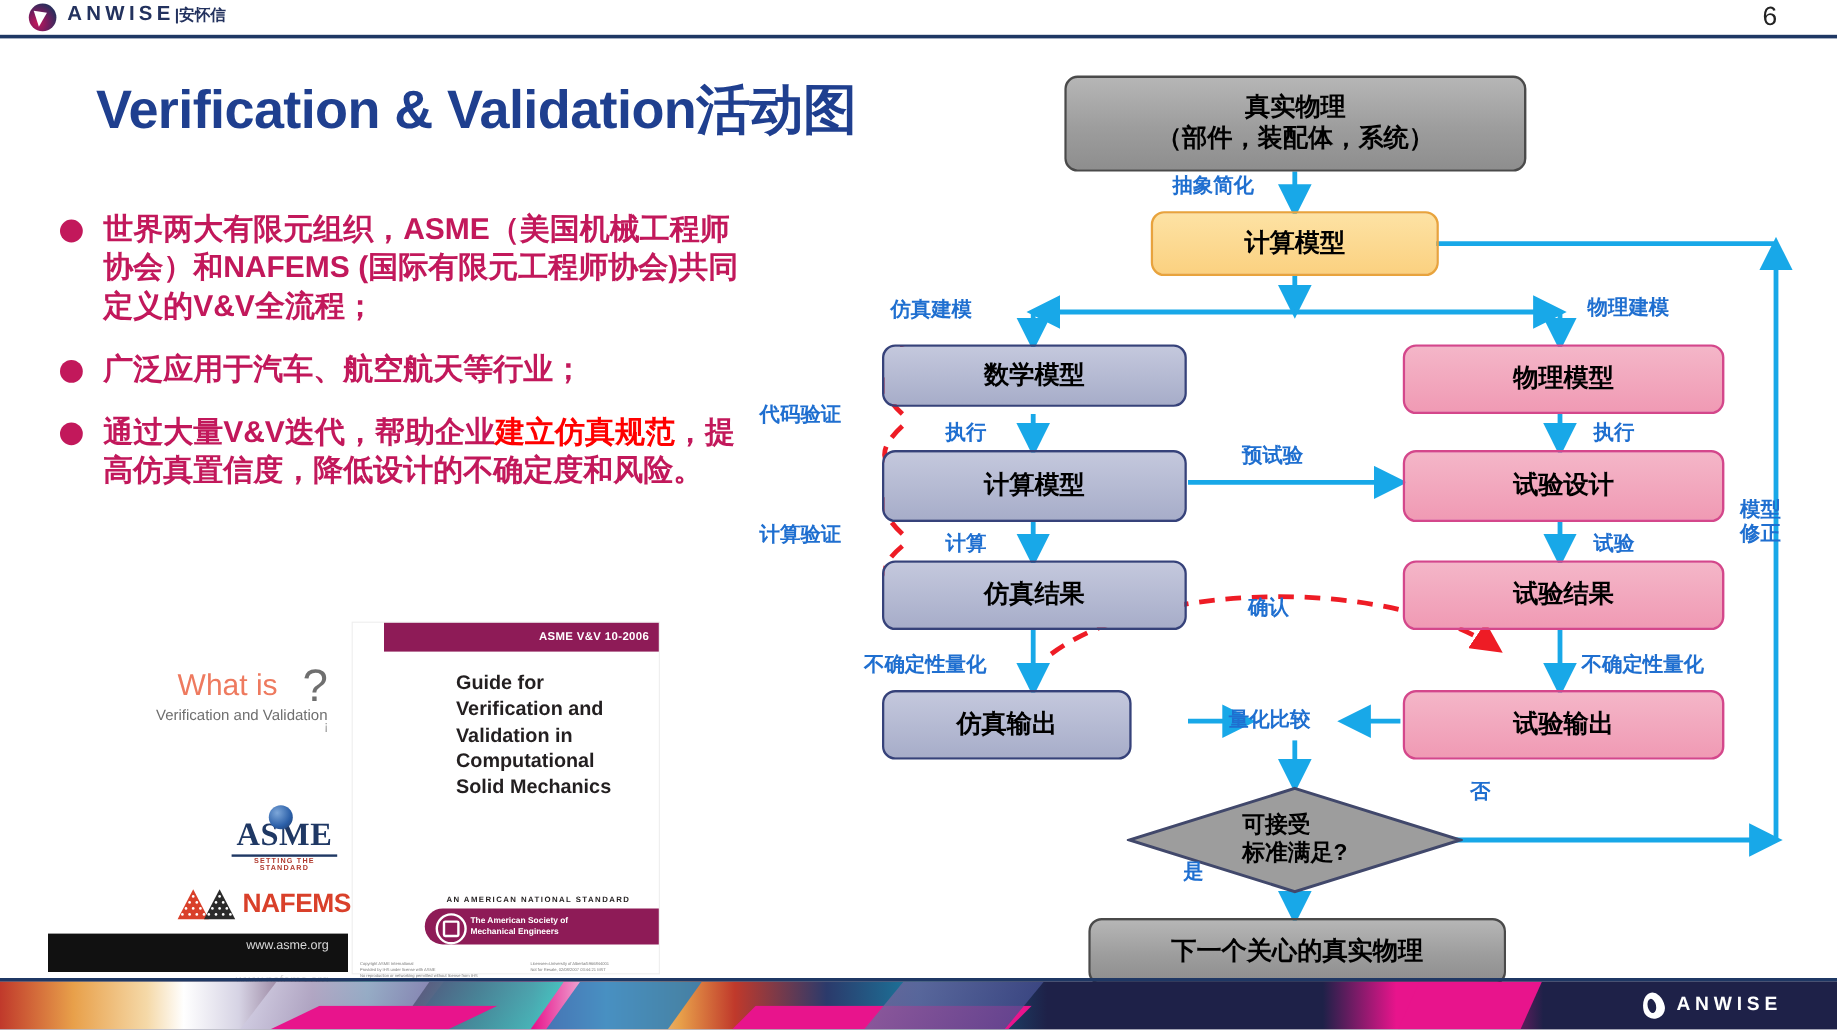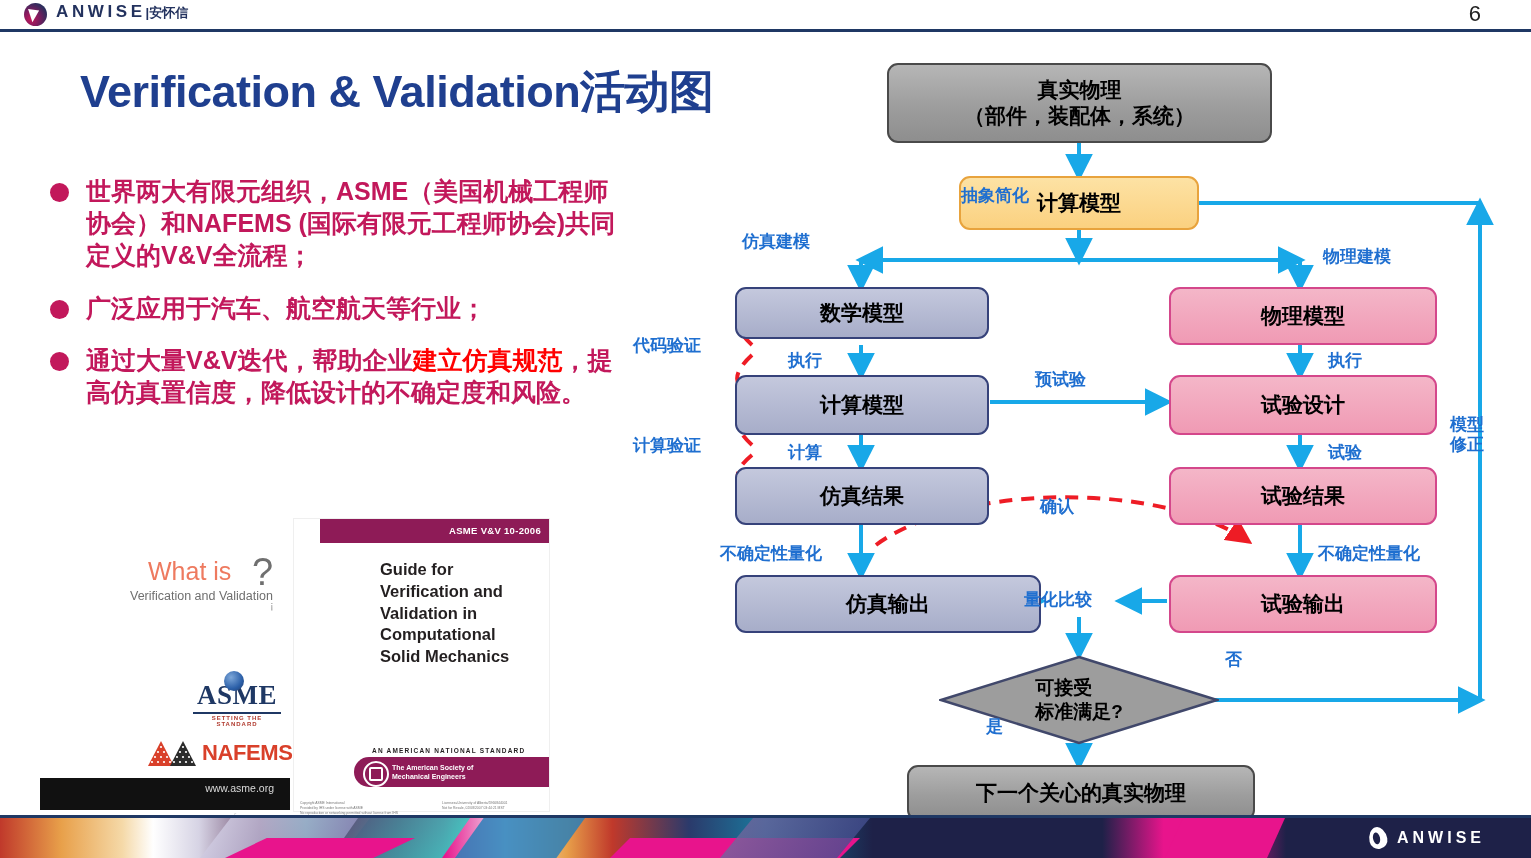--- a/index.html
+++ b/index.html
@@ -261,21 +261,21 @@
 
   <div class="node n-blue" style="left:135px;top:232px;width:254px;height:52px;">
     <span>数学模型</span>
   </div>
   <div class="node n-blue" style="left:135px;top:320px;width:254px;height:60px;">
     <span>计算模型</span>
   </div>
   <div class="node n-blue" style="left:135px;top:412px;width:254px;height:58px;">
     <span>仿真结果</span>
   </div>
-  <div class="node n-blue" style="left:135px;top:520px;width:306px;height:58px;">
+  <div class="node n-blue" style="left:135px;top:520px;width:208px;height:58px;">
     <span>仿真输出</span>
   </div>
 
   <div class="node n-pink" style="left:569px;top:232px;width:268px;height:58px;">
     <span>物理模型</span>
   </div>
   <div class="node n-pink" style="left:569px;top:320px;width:268px;height:60px;">
     <span>试验设计</span>
   </div>
   <div class="node n-pink" style="left:569px;top:520px;width:268px;height:58px;">
@@ -292,22 +292,22 @@
     <div class="dtext">
       <span style="white-space:pre-line;">可接受
 标准满足?</span>
     </div>
   </div>
 
   <div class="node n-gray" style="left:307px;top:710px;width:348px;height:56px;">
     <span>下一个关心的真实物理</span>
   </div>
 
-  <div class="elabel" style="left:361px;top:88px;margin-top:41px;">抽象简化</div>
-  <div class="elabel" style="left:142px;top:175px;">仿真建模</div>
+  <div class="elabel" style="left:377px;top:88px;">抽象简化</div>
+  <div class="elabel" style="left:142px;top:191px;">仿真建模</div>
   <div class="elabel" style="left:723px;top:190px;">物理建模</div>
   <div class="elabel" style="left:33px;top:279px;">代码验证</div>
   <div class="elabel" style="left:33px;top:379px;">计算验证</div>
   <div class="elabel" style="left:188px;top:294px;">执行</div>
   <div class="elabel" style="left:188px;top:386px;">计算</div>
   <div class="elabel" style="left:435px;top:313px;">预试验</div>
   <div class="elabel" style="left:728px;top:294px;">执行</div>
   <div class="elabel" style="left:728px;top:386px;">试验</div>
   <div class="elabel" style="left:440px;top:440px;">确认</div>
   <div class="elabel" style="left:120px;top:487px;">不确定性量化</div>

